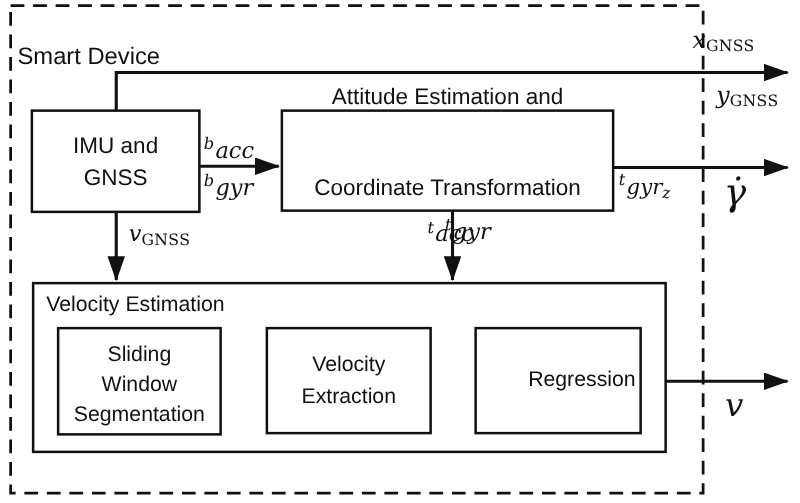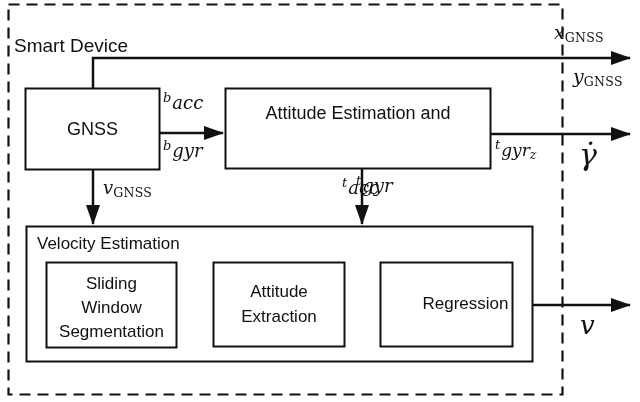--- a/index.html
+++ b/index.html
@@ -75,49 +75,51 @@
     <rect class="boxline" x="225.5" y="88.5" width="265" height="80"></rect>
     <rect class="boxline" x="26.5" y="226.5" width="506" height="135"></rect>
     <rect class="boxline" x="46.5" y="262.5" width="130" height="85"></rect>
     <rect class="boxline" x="213.5" y="262.5" width="131" height="84"></rect>
     <rect class="boxline" x="380.5" y="262.5" width="132" height="84"></rect>
   </svg>
 
   <div class="corner-label" style="left:14px;top:9px;margin-top:26px;">Smart Device</div>
 
   <div class="boxlabel" style="left:26px;top:89px;width:133px;height:80px;">
+    <span>IMU and</span>
     <span>GNSS</span>
   </div>
 
   <div class="boxlabel" style="left:226px;top:74px;width:264px;height:79px;gap:47px;">
     <span>Attitude Estimation and</span>
+    <span>Coordinate Transformation</span>
   </div>
 
   <div class="corner-label inner" style="left:37px;top:234px;">Velocity Estimation</div>
 
   <div class="boxlabel small" style="left:47px;top:266px;width:129px;height:84px;">
     <span>Sliding</span>
     <span>Window</span>
     <span>Segmentation</span>
   </div>
 
   <div class="boxlabel small" style="left:214px;top:263px;width:130px;height:83px;">
-    <span>Attitude</span>
+    <span>Velocity</span>
     <span>Extraction</span>
   </div>
 
   <div class="boxlabel small" style="left:400px;top:263px;width:131px;height:83px;">
     <span>Regression</span>
   </div>
 
   <div class="mlabel" style="left:554px;top:23px;font-size:19px;"><span class="base">x</span><span class="sub">GNSS</span></div>
 
   <div class="mlabel" style="left:573px;top:67px;font-size:19px;"><span class="base">y</span><span class="sub">GNSS</span></div>
 
-  <div class="mlabel" style="left:163px;top:94px;"><span class="presup">b</span><span class="base">acc</span></div>
+  <div class="mlabel" style="left:163px;top:112px;"><span class="presup">b</span><span class="base">acc</span></div>
 
   <div class="mlabel" style="left:163px;top:142px;"><span class="presup">b</span><span class="base">gyr</span></div>
 
   <div class="mlabel" style="left:103px;top:179px;"><span class="base">v</span><span class="sub">GNSS</span></div>
 
   <div class="mlabel" style="left:303px;top:179px;margin-left:39px;"><span class="presup">t</span><span class="base">acc</span></div>
 
   <div class="mlabel" style="left:356px;top:177px;text-align:right;"><span class="presup">t</span><span class="base">gyr</span></div>
 
   <div class="mlabel sub-italic" style="left:495px;top:142px;font-size:17px;"><span class="presup">t</span><span class="base">gyr</span><span class="sub">z</span></div>

